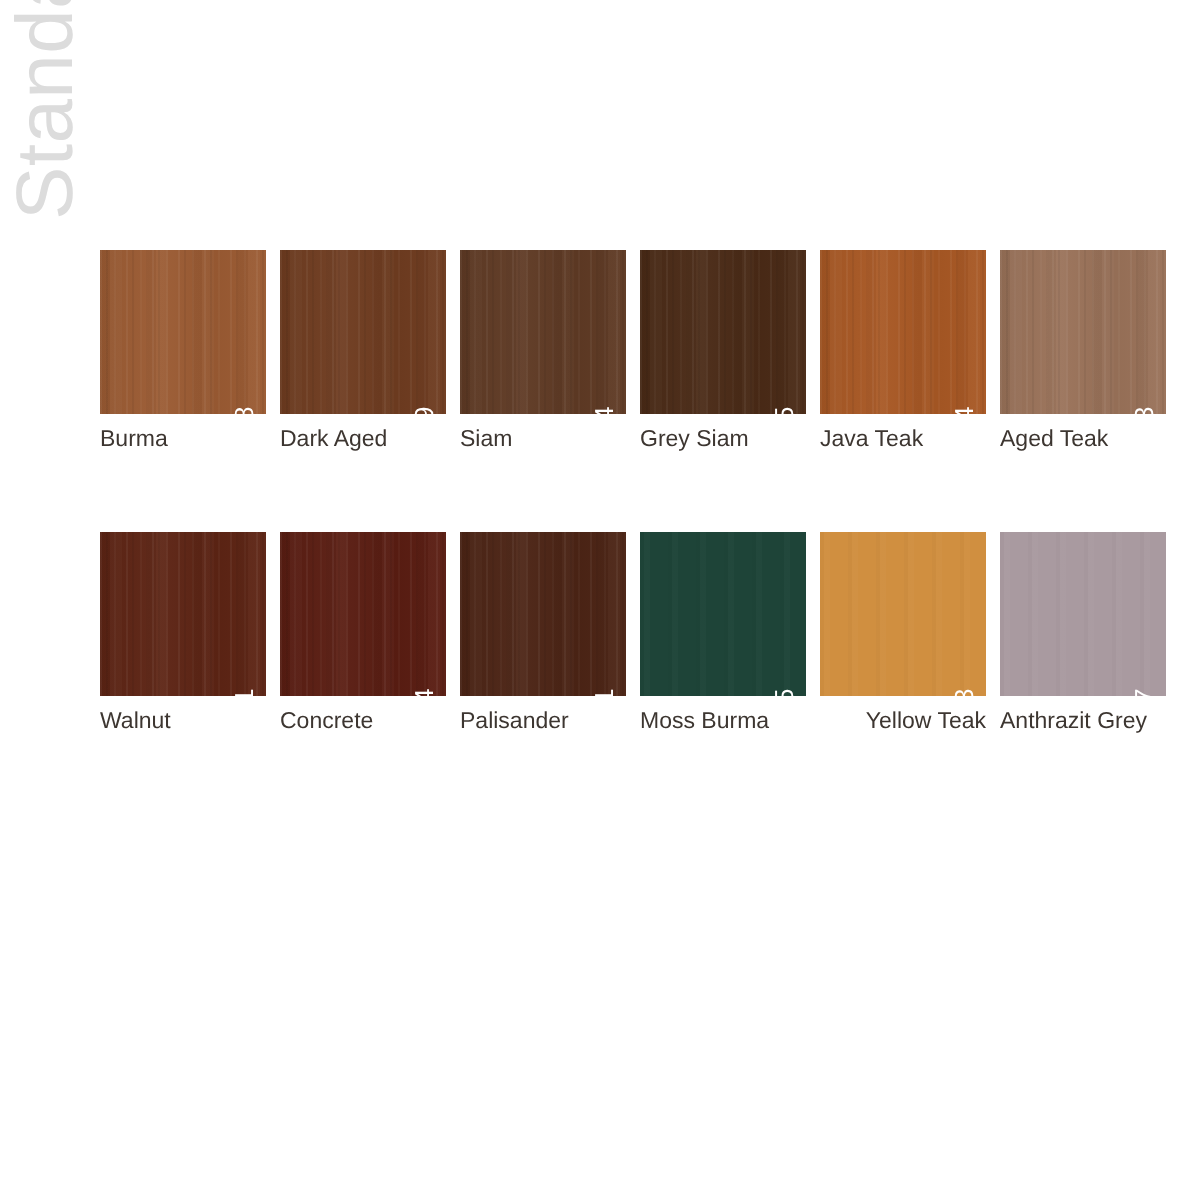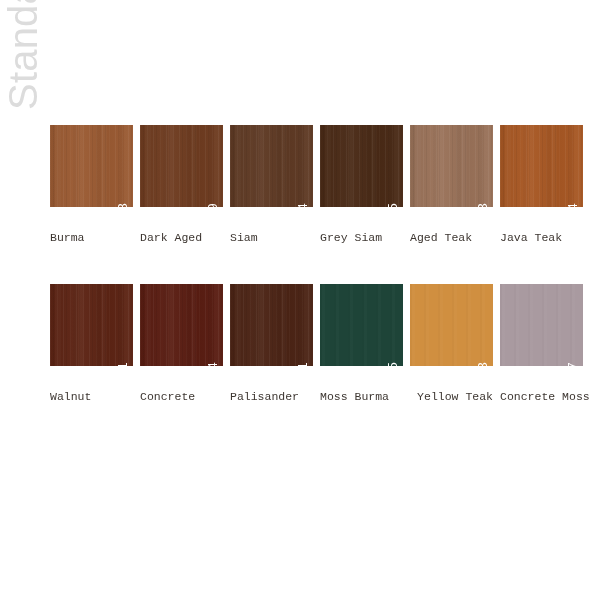--- a/index.html
+++ b/index.html
@@ -134,26 +134,26 @@
     font-size: 13px;
     line-height: 13px;
     letter-spacing: 0.3px;
     white-space: nowrap;
     color: #ffffff;
     font-family: "Liberation Sans", sans-serif;
   }
   .chip-code.dark { color: #2b2b2b; }
 
   .chip-name {
-    margin-top: 24px;
+    margin-top: 6px;
     font-size: 11.5px;
     line-height: 14px;
     color: #3d3631;
     white-space: nowrap;
-    font-family: Liberation Mono, monospace;
+    font-family: Liberation Sans, sans-serif;
   }
 </style>
 </head>
 <body>
 
 <div id="page" style="background: rgb(255, 255, 255);">
 
   <div id="side-title">
     <div id="side-title-inner" style="color: rgb(220, 220, 220);">Standardfarben</div>
   </div>
@@ -182,32 +182,32 @@
           <div class="chip-name" style="color: rgb(61, 54, 49);">Siam</div>
         </div>
         <div class="swatch-cell">
           <div class="chip" style="background: rgb(74, 42, 22);">
             <div class="grain"></div>
             <div class="chip-code" style="color: rgb(255, 255, 255);">C 15</div>
           </div>
           <div class="chip-name" style="color: rgb(61, 54, 49);">Grey Siam</div>
         </div>
         <div class="swatch-cell">
+          <div class="chip" style="background: rgb(168, 88, 36);">
+            <div class="grain"></div>
+            <div class="chip-code" style="color: rgb(255, 255, 255);">C 24</div>
+          </div>
+          <div class="chip-name" style="color: rgb(61, 54, 49);">Java Teak</div>
+        </div>
+        <div class="swatch-cell">
           <div class="chip" style="background: rgb(154, 114, 89);">
             <div class="grain"></div>
             <div class="chip-code" style="color: rgb(255, 255, 255);">C 23</div>
           </div>
           <div class="chip-name" style="color: rgb(61, 54, 49);">Aged Teak</div>
-        </div>
-        <div class="swatch-cell">
-          <div class="chip" style="background: rgb(168, 88, 36);">
-            <div class="grain"></div>
-            <div class="chip-code" style="color: rgb(255, 255, 255);">C 24</div>
-          </div>
-          <div class="chip-name" style="color: rgb(61, 54, 49);">Java Teak</div>
         </div>
       </div>
       <div class="swatch-row">
         <div class="swatch-cell">
           <div class="chip" style="background: rgb(93, 36, 20);">
             <div class="grain"></div>
             <div class="chip-code" style="color: rgb(255, 255, 255);">C 51</div>
           </div>
           <div class="chip-name" style="color: rgb(61, 54, 49);">Walnut</div>
         </div>
@@ -237,18 +237,18 @@
             <div class="grain"></div>
             <div class="chip-code" style="color: rgb(255, 255, 255);">C 73</div>
           </div>
           <div class="chip-name" style="color: rgb(61, 54, 49); text-align: right;">Yellow Teak</div>
         </div>
         <div class="swatch-cell">
           <div class="chip flat" style="background: rgb(169, 154, 160);">
             <div class="grain"></div>
             <div class="chip-code" style="color: rgb(255, 255, 255);">C 77</div>
           </div>
-          <div class="chip-name" style="color: rgb(61, 54, 49);">Concrete Moss</div>
+          <div class="chip-name" style="color: rgb(61, 54, 49);">Anthrazit Grey</div>
         </div>
       </div>
     </div>
 
 </div>
 
 </body></html>

